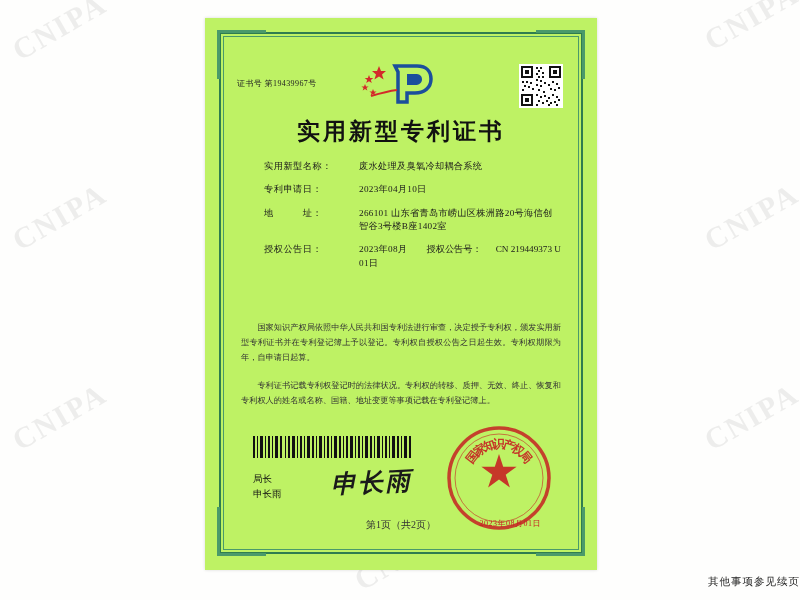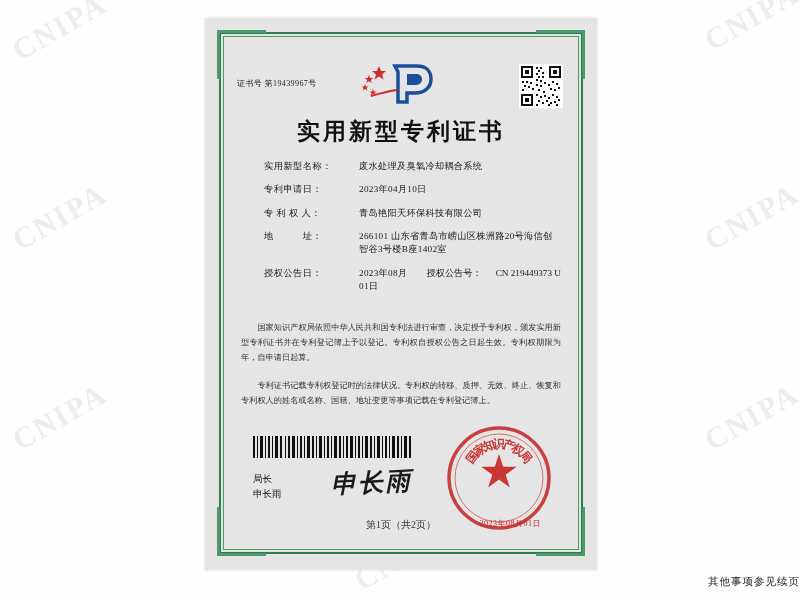--- a/index.html
+++ b/index.html
@@ -37,21 +37,21 @@
   .wm.f { top: 400px; left: 700px; }
   .wm.g { top: 540px; left: 350px; }
 
   
   .sheet {
     position: absolute;
     left: 205px;
     top: 18px;
     width: 392px;
     height: 552px;
-    background: #e5e5e5;
+    background: #bef264;
     box-shadow: 0 0 3px rgba(0,0,0,0.15);
   }
   .frame-outer {
     position: absolute;
     left: 14px; top: 14px; right: 14px; bottom: 16px;
     border: 2px solid #2f7d4f;
   }
   .frame-inner {
     position: absolute;
     left: 18px; top: 18px; right: 18px; bottom: 20px;
@@ -330,24 +330,20 @@
       <div class="fields">
         <div class="row">
           <div class="lbl">实用新型名称：</div>
           <div class="val">废水处理及臭氧冷却耦合系统</div>
         </div>
         <div class="row">
           <div class="lbl">专利申请日：</div>
           <div class="val">2023年04月10日</div>
         </div>
         <div class="row">
-          <div class="lbl">专 利 权 人：</div>
-          <div class="val">青岛艳阳天环保科技有限公司</div>
-        </div>
-        <div class="row">
           <div class="lbl">地　　　址：</div>
           <div class="val">266101 山东省青岛市崂山区株洲路20号海信创智谷3号楼B座1402室</div>
         </div>
         <div class="row split">
           <div class="lbl">授权公告日：</div>
           <div class="val">2023年08月01日</div>
           <div class="lbl2">授权公告号：</div>
           <div class="val2">CN 219449373 U</div>
         </div>
       </div>

